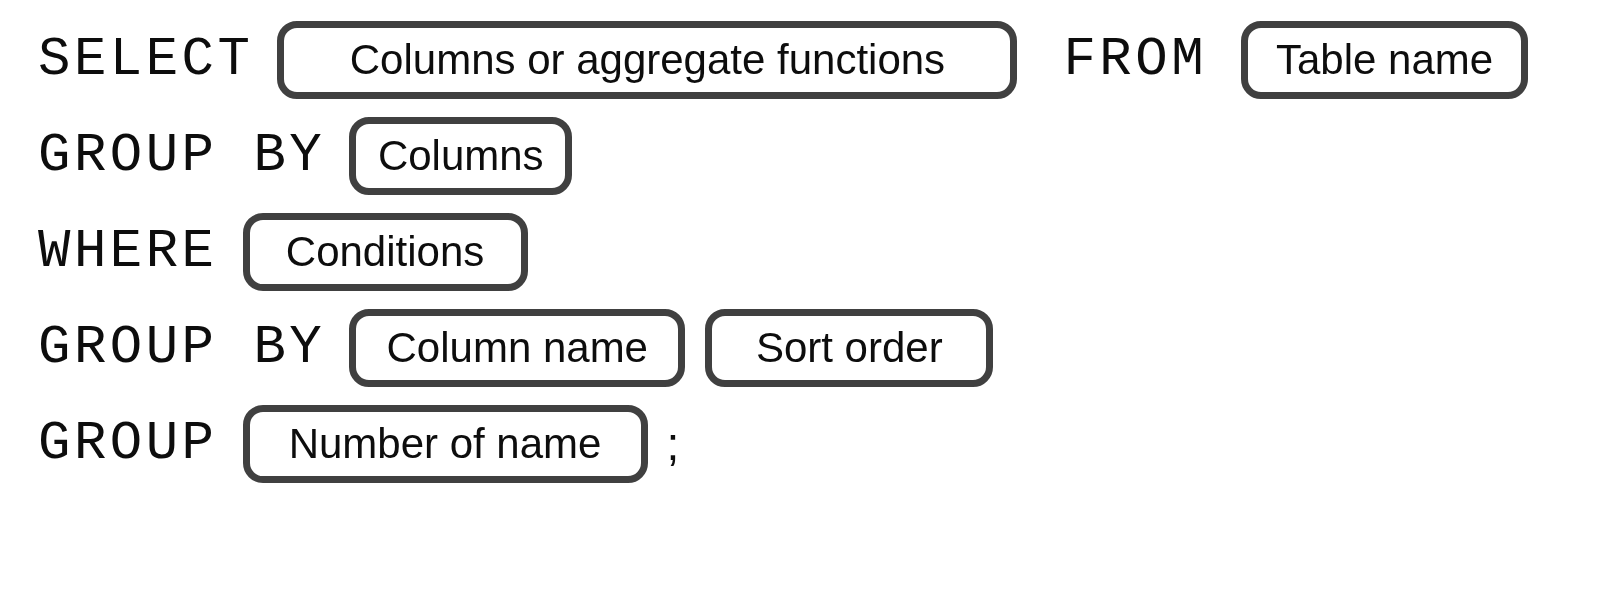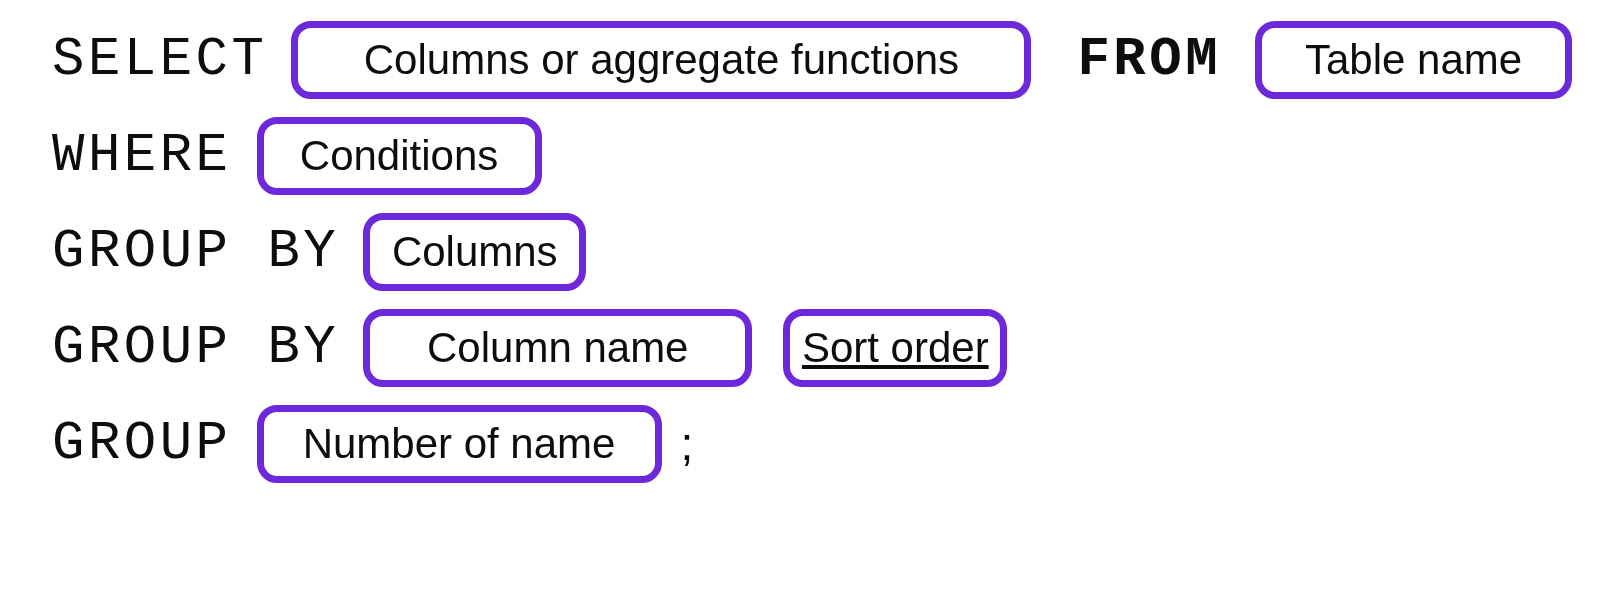--- a/index.html
+++ b/index.html
@@ -11,21 +11,21 @@
     width: 1600px;
     height: 597px;
     overflow: hidden;
     font-family: "Liberation Sans", sans-serif;
   }
   .canvas {
     position: relative;
     box-sizing: border-box;
     width: 1600px;
     height: 597px;
-    padding: 21px 0 0 52px;
+    padding: 21px 0 0 38px;
     background: #ffffff;
   }
   .row {
     display: flex;
     align-items: center;
     height: 78px;
     margin-bottom: 18px;
     white-space: nowrap;
   }
   .kw {
@@ -34,39 +34,39 @@
     font-weight: 400;
     letter-spacing: 3.5px;
     color: #0d0d0d;
     white-space: pre;
     line-height: 1;
   }
   .box {
     box-sizing: border-box;
     flex: 0 0 auto;
     height: 78px;
-    border: 7px solid #6d28d9;
+    border: 7px solid #404040;
     border-radius: 20px;
     background: #ffffff;
     display: flex;
     align-items: center;
     justify-content: center;
     font-family: "Liberation Sans", sans-serif;
     font-size: 42px;
     font-weight: 500;
     color: #0d0d0d;
     line-height: 1;
   }
   .box-select-cols { width: 740px; margin-left: 24px; }
-  .kw-from         { margin-left: 46px; font-weight: bold; }
-  .box-table-name  { width: 317px; margin-left: 34px; }
+  .kw-from         { margin-left: 46px; }
+  .box-table-name  { width: 287px; margin-left: 34px; }
   .box-conditions  { width: 285px; margin-left: 25px; }
   .box-columns     { width: 223px; margin-left: 24px; }
-  .box-column-name { width: 389px; margin-left: 24px; }
-  .box-sort-order  { width: 224px; margin-left: 31px; text-decoration: underline; }
+  .box-column-name { width: 336px; margin-left: 24px; }
+  .box-sort-order  { width: 288px; margin-left: 20px; }
   .box-number-rows { width: 405px; margin-left: 25px; }
   .terminator {
     font-family: "Liberation Sans", sans-serif;
     font-size: 46px;
     font-weight: 500;
     color: #0d0d0d;
     margin-left: 19px;
     line-height: 1;
   }
 </style>
@@ -76,27 +76,27 @@
 <div class="canvas">
 
   <div class="row">
     <span class="kw">SELECT</span>
     <span class="box box-select-cols">Columns or aggregate functions</span>
     <span class="kw kw-from">FROM</span>
     <span class="box box-table-name">Table name</span>
   </div>
 
   <div class="row">
-    <span class="kw">WHERE</span>
-    <span class="box box-conditions">Conditions</span>
+    <span class="kw">GROUP BY</span>
+    <span class="box box-columns">Columns</span>
   </div>
 
   <div class="row">
-    <span class="kw">GROUP BY</span>
-    <span class="box box-columns">Columns</span>
+    <span class="kw">WHERE</span>
+    <span class="box box-conditions">Conditions</span>
   </div>
 
   <div class="row">
     <span class="kw">GROUP BY</span>
     <span class="box box-column-name">Column name</span>
     <span class="box box-sort-order">Sort order</span>
   </div>
 
   <div class="row">
     <span class="kw">GROUP</span>

